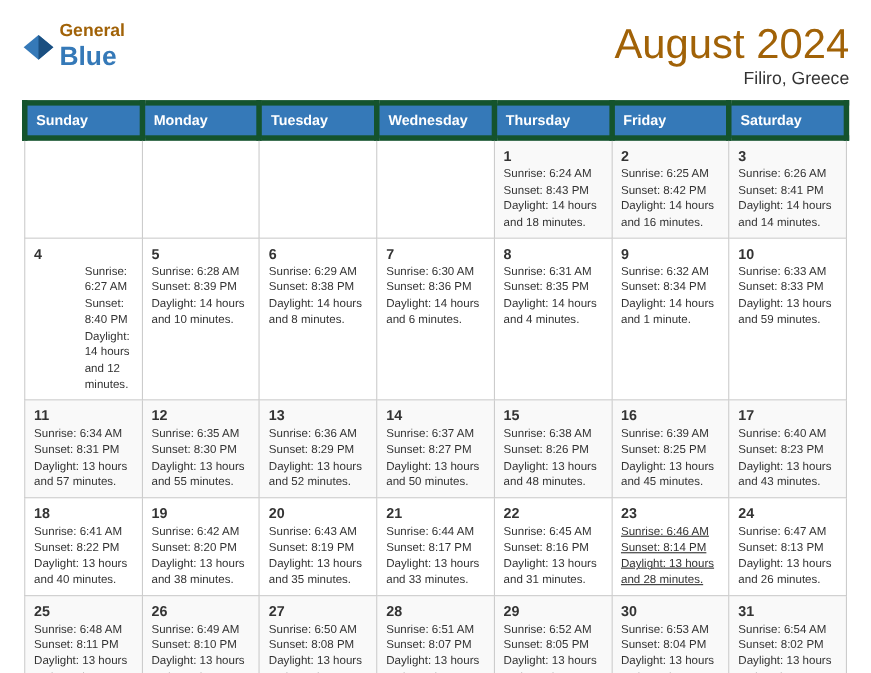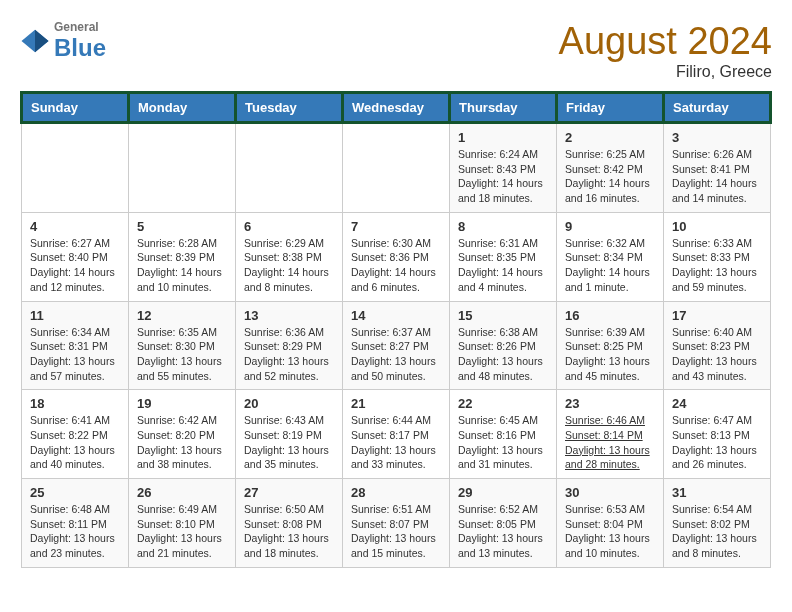--- a/index.html
+++ b/index.html
@@ -43,21 +43,21 @@
       width: 100%;
       border-collapse: collapse;
     }
     thead tr th {
       background-color: #3579b8;
       color: white;
       text-align: left;
       padding: 6px 8px;
       font-size: 13px;
       font-weight: bold;
-      border: 3px solid #14532d;
+      border: 5px solid #14532d;
     }
     tbody tr td {
       border: 1px solid #ccc;
       vertical-align: top;
       padding: 6px 8px;
       font-size: 11px;
       color: #333;
       width: 14.28%;
       height: 80px;
       background: #fff;
@@ -85,21 +85,21 @@
 
 <div class="header">
   <div class="logo">
     <svg class="logo-icon" viewBox="0 0 40 40">
       <rect x="0" y="0" width="40" height="40" fill="white"></rect>
       <polygon points="20,5 38,20 20,35 2,20" fill="#3579b8"></polygon>
       <polygon points="20,5 38,20 20,35" fill="#1a4f80"></polygon>
     </svg>
     <div>
       <div style="display:flex; align-items:baseline;">
-        <span class="logo-general" style="font-size:12px; font-weight:bold; color:#737373;">General</span>
+        <span class="logo-general" style="font-size:16px; font-weight:bold; color:#a16207;">General</span>
       </div>
       <div>
         <span class="logo-blue" style="font-size:24px; font-weight:bold; color:#3579b8;">Blue</span>
       </div>
     </div>
   </div>
   <div class="title-block">
     <div class="month-year">August 2024</div>
     <div class="location">Filiro, Greece</div>
   </div>
@@ -138,21 +138,21 @@
         <td>
           <span class="day-number">3</span>
           <div class="day-info" style="white-space: pre-line;">Sunrise: 6:26 AM
 Sunset: 8:41 PM
 Daylight: 14 hours and 14 minutes.</div>
         </td>
       </tr>
       <tr>
         <td>
           <span class="day-number">4</span>
-          <div class="day-info" style="white-space: pre-line;">Sunrise: 6:27 AM
+          <div class="day-info" style="white-space: pre-line; margin-left: 46px;">Sunrise: 6:27 AM
 Sunset: 8:40 PM
 Daylight: 14 hours and 12 minutes.</div>
         </td>
         <td>
           <span class="day-number">5</span>
           <div class="day-info" style="white-space: pre-line;">Sunrise: 6:28 AM
 Sunset: 8:39 PM
 Daylight: 14 hours and 10 minutes.</div>
         </td>
         <td>

